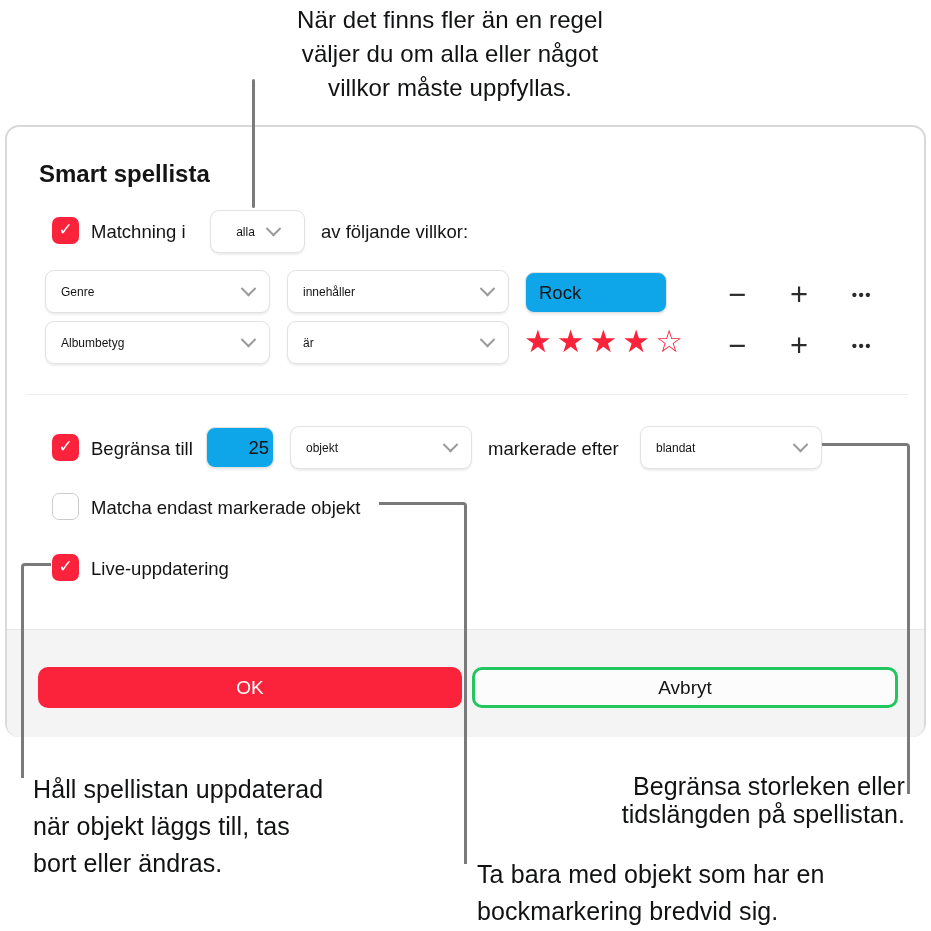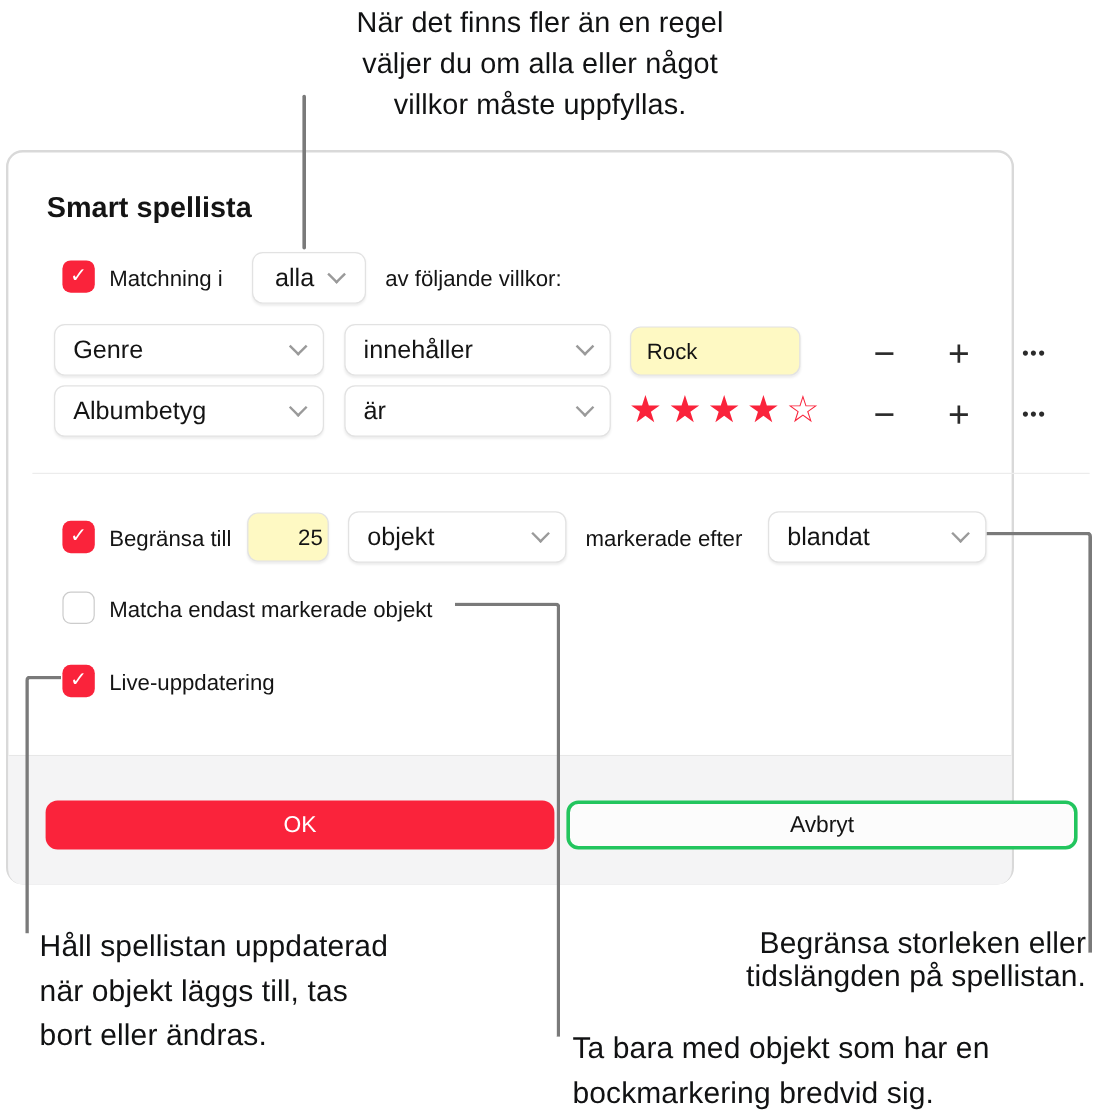--- a/index.html
+++ b/index.html
@@ -12,50 +12,50 @@
   .callout-text{
     position:absolute;font-size:24px;line-height:34px;color:#111213;
     white-space:pre-line;letter-spacing:.1px;
   }
   .callout-line{position:absolute;z-index:6;pointer-events:none;}
   .line-v{width:3px;background:#7a7a7a;border-radius:2px;}
   .line-tr{border-top:3px solid #7a7a7a;border-right:3px solid #7a7a7a;border-top-right-radius:4px;}
   .line-tl{border-top:3px solid #7a7a7a;border-left:3px solid #7a7a7a;border-top-left-radius:4px;}
 
   .dialog{
-    position:absolute;left:5px;top:125px;width:840px;height:612px;
+    position:absolute;left:5px;top:125px;width:921px;height:612px;
     background:#ffffff;border:2px solid #d9d9d9;border-radius:14px;
     box-sizing:border-box;z-index:1;padding-left:24px;
   }
   .dlg-title{position:absolute;left:32px;top:33px;font-size:24px;font-weight:700;color:#141414;}
 
   .cb{
     position:absolute;width:27px;height:27px;border-radius:7px;box-sizing:border-box;
     display:flex;align-items:center;justify-content:center;cursor:pointer;
   }
   .cb.checked{background:#FA233B;}
   .cb.unchecked{background:#ffffff;border:1.5px solid #cccccc;}
   .cb .tick{color:#ffffff;font-size:17px;font-weight:700;line-height:1;transform:translateY(-1px);}
 
   .lbl{position:absolute;font-size:18.5px;color:#141414;white-space:nowrap;}
 
   .dd{
     position:absolute;height:43px;box-sizing:border-box;background:#ffffff;
     border:1px solid #e2e2e2;border-radius:9px;
     box-shadow:0 1.5px 2px rgba(0,0,0,.07);
     display:flex;align-items:center;justify-content:space-between;
-    padding:0 15px;font-size:21px;color:#141414;cursor:pointer;white-space:nowrap;
+    padding:0 15px;font-size:12px;color:#141414;cursor:pointer;white-space:nowrap;
   }
   .dd.center{justify-content:center;gap:13px;}
   .chev{
     width:9px;height:9px;border-right:2px solid #9a9a9a;border-bottom:2px solid #9a9a9a;
     transform:rotate(45deg) translate(-2px,-2px);flex:0 0 auto;
   }
   .txt{
-    position:absolute;height:41px;box-sizing:border-box;background:#fef9c3;
+    position:absolute;height:41px;box-sizing:border-box;background:#0ea5e9;
     border:1px solid #e2e2e2;border-radius:9px;box-shadow:0 1.5px 2px rgba(0,0,0,.07);
     font-family:inherit;font-size:18.5px;color:#141414;padding:0 13px;outline:none;
   }
   .txt.center{text-align:right;padding:0 4px;}
 
   .ibtn{
     position:absolute;width:40px;height:40px;background:none;border:none;padding:0;
     font-family:inherit;color:#2b2b2b;cursor:pointer;
     display:flex;align-items:center;justify-content:center;
   }

